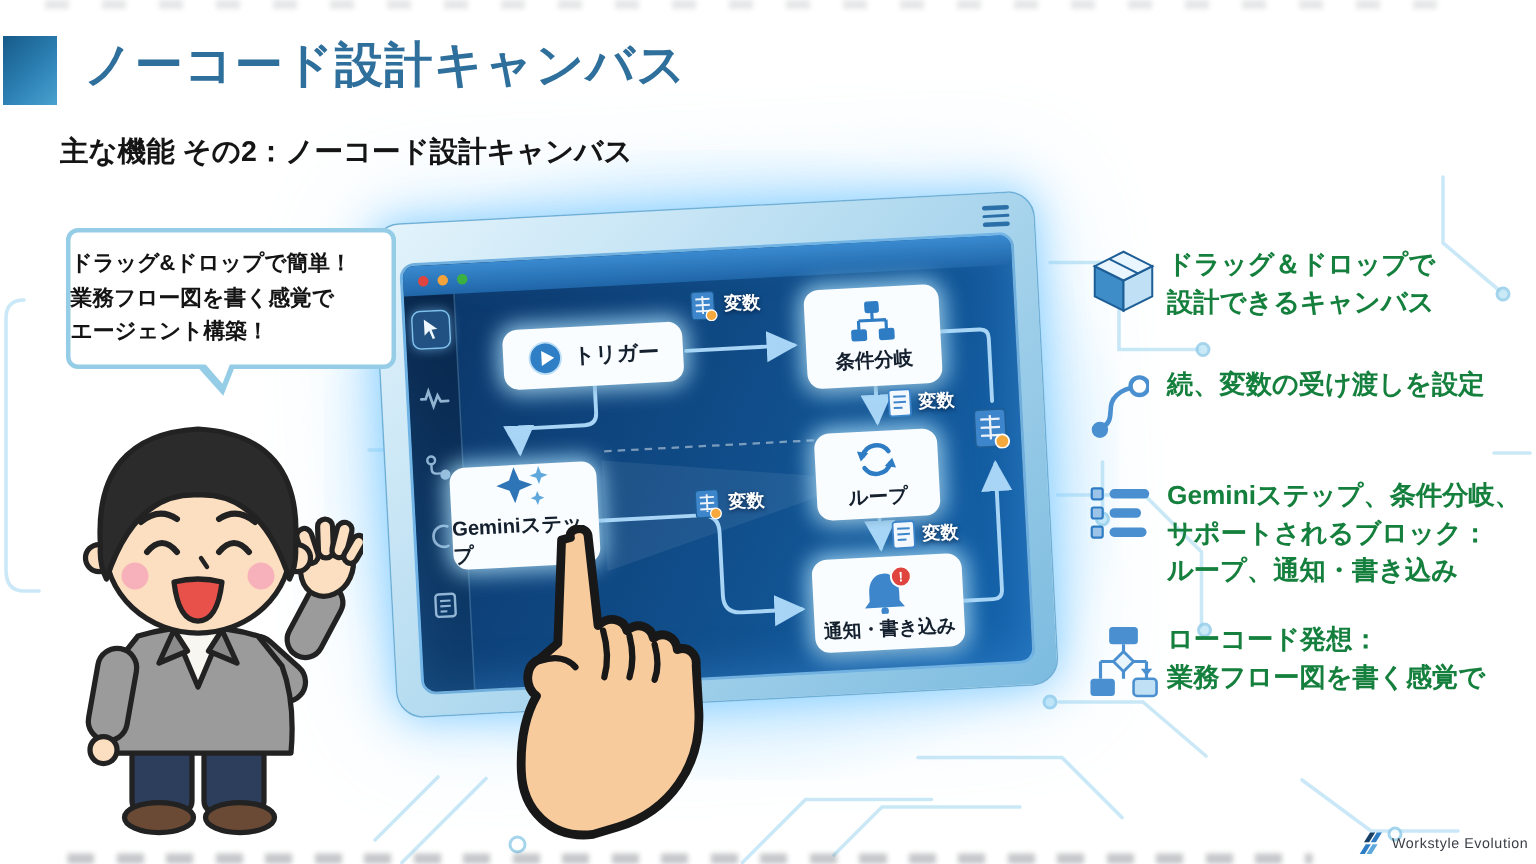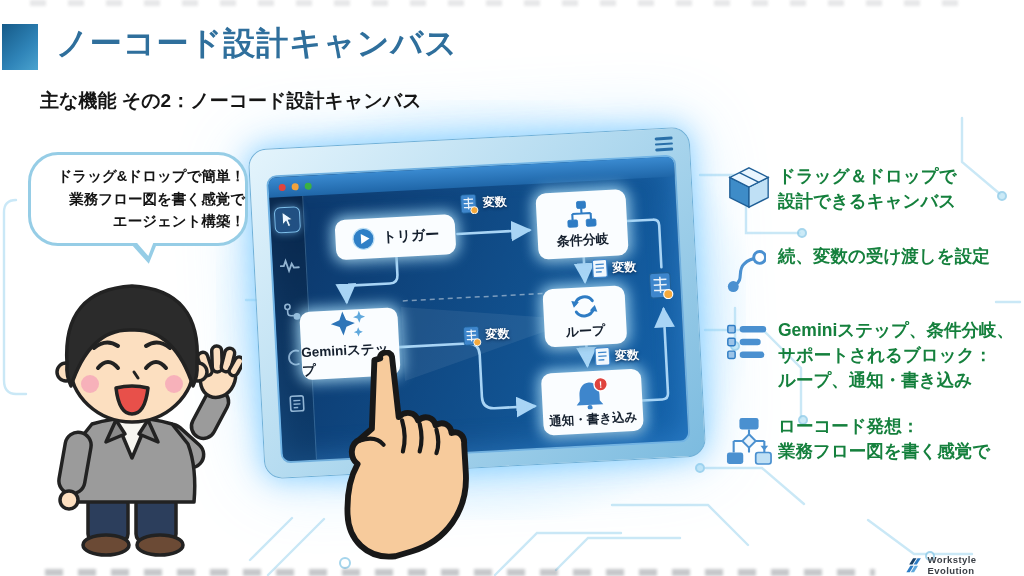--- a/index.html
+++ b/index.html
@@ -20,23 +20,23 @@
 
   
   .accent-bar { position:absolute; left:2px; top:24px; width:36px; height:46px; z-index:5;
     background:linear-gradient(135deg,#155a88 0%,#2f84b8 60%,#4aa3cf 100%); }
   .title { position:absolute; left:56px; top:22px; z-index:5;
     font-size:32px; font-weight:800; letter-spacing:1px; color:#2f6f9c; }
   .subtitle { position:absolute; left:40px; top:88px; z-index:5;
     font-size:19px; font-weight:800; color:#151515; }
 
   
-  .bubble { position:absolute; left:28px; top:152px; width:220px; height:94px; z-index:6;
-    background:#ffffff; border:3px solid #96cde6; border-radius:30px;
-    display:flex; flex-direction:column; justify-content:center; align-items:flex-end;
+  .bubble { position:absolute; left:44px; top:152px; width:220px; height:94px; z-index:6;
+    background:#ffffff; border:3px solid #96cde6; border-radius:8px;
+    display:flex; flex-direction:column; justify-content:center; align-items:flex-start;
     font-size:14.5px; font-weight:800; color:#141414; line-height:1.55; text-align:center; }
   .tail-b { position:absolute; left:134px; top:243px; width:0; height:0; z-index:5;
     border:13px solid transparent; border-top:21px solid #96cde6; border-bottom:0; transform:rotate(-10deg); }
   .tail-f { position:absolute; left:138px; top:241px; width:0; height:0; z-index:7;
     border:9px solid transparent; border-top:15px solid #ffffff; border-bottom:0; transform:rotate(-10deg); }
 
   
   .mascot { position:absolute; left:22px; top:260px; z-index:6; }
 
   
@@ -76,21 +76,21 @@
   .hand { position:absolute; left:308px; top:350px; z-index:9; }
 
   
   .features { position:absolute; left:726px; top:160px; width:292px; z-index:6; }
   .feature { position:absolute; left:0; display:flex; }
   .ficon { flex:0 0 52px; display:flex; justify-content:flex-start; }
   .ftext { font-size:17.5px; font-weight:800; color:#15803d; line-height:1.42; }
 
   
   .footer-logo { position:absolute; left:903px; top:554px; display:flex; align-items:center; gap:5px; z-index:6; }
-  .footer-logo span { font-size:9.5px; font-weight:700; color:#3a3f46; letter-spacing:.4px; }
+  .footer-logo span { font-size:9.5px; font-weight:400; color:#3a3f46; letter-spacing:.4px; }
 </style>
 </head>
 <body>
 
 <div class="slide">
 
   <svg class="bg-circuits" width="1024" height="576" viewBox="0 0 1024 576">
     <g fill="none" stroke="#aedcf2" stroke-width="2.4" opacity="0.65" stroke-linecap="round">
       <path d="M16 200 Q4 200 4 212 V380 Q4 394 16 394 H26"></path>
       <path d="M246 300 H262"></path>

